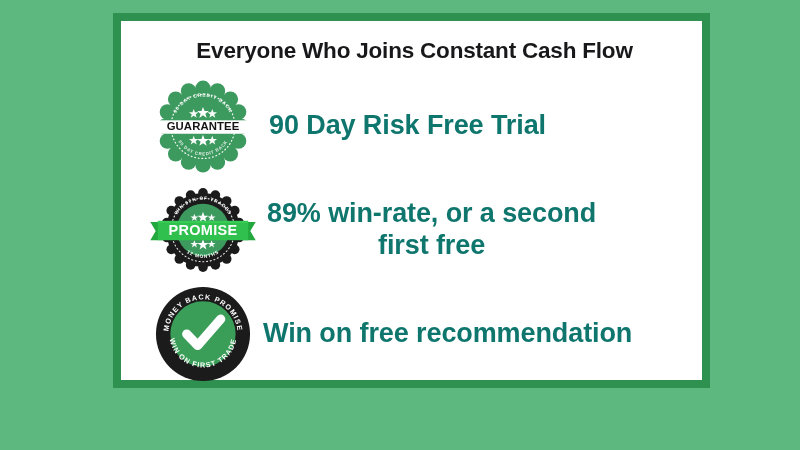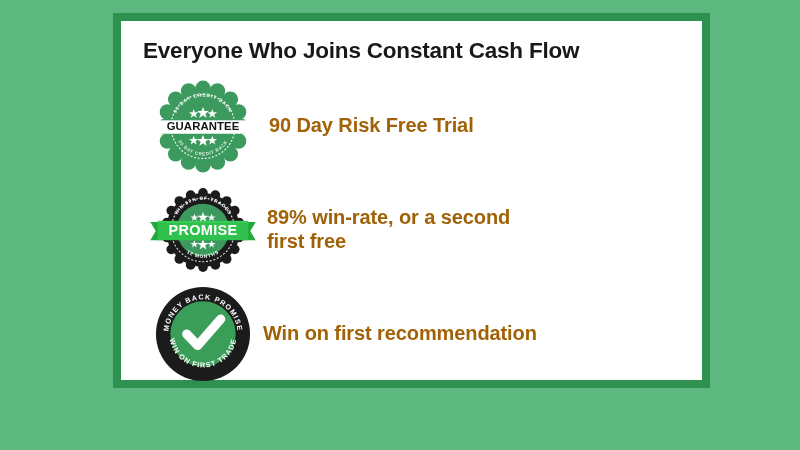--- a/index.html
+++ b/index.html
@@ -24,20 +24,21 @@
 
   
   .frame {
     position: absolute;
     left: 113px;
     top: 13px;
     width: 597px;
     height: 375px;
     background: #2f9150;
     box-sizing: border-box;
+    text-align: center;
   }
 
   
   .card {
     position: absolute;
     left: 8px;
     top: 8px;
     right: 8px;
     bottom: 8px;
     background: #ffffff;
@@ -68,23 +69,23 @@
   }
   .badge-slot {
     width: 120px;
     min-width: 120px;
     height: 104px;
     display: flex;
     align-items: center;
     justify-content: center;
   }
   .row-text {
-    font-size: 20px;
+    font-size: 27px;
     font-weight: bold;
-    color: #a16207;
+    color: #0f766e;
     line-height: 1.18;
     letter-spacing: -0.1px;
     padding-left: 6px;
     max-width: 400px;
   }
   .row-2 .row-text { padding-left: 4px; }
   .row-3 .row-text { padding-left: 0px; }
 
   svg { display: block; }
 </style>
@@ -244,20 +245,20 @@
                 <textPath href="#arcTop3" startOffset="50%" text-anchor="middle">MONEY BACK PROMISE</textPath>
               </text>
               <text font-family="Liberation Sans, sans-serif" font-size="15" font-weight="bold" fill="#ffffff" letter-spacing="2.2">
                 <textPath href="#arcBot3" startOffset="50%" text-anchor="middle">WIN ON FIRST TRADE</textPath>
               </text>
 
               <path d="M 66 100 L 89 124 L 137 69" fill="none" stroke="#ffffff" stroke-width="19" stroke-linecap="round" stroke-linejoin="round"></path>
             </svg>
           </div>
           <div class="row-text">
-            <div>Win on first recommendation</div>
+            <div>Win on free recommendation</div>
           </div>
         </div>
 
       </div>
     </div>
   </div>
 </div>
 
 </body></html>

